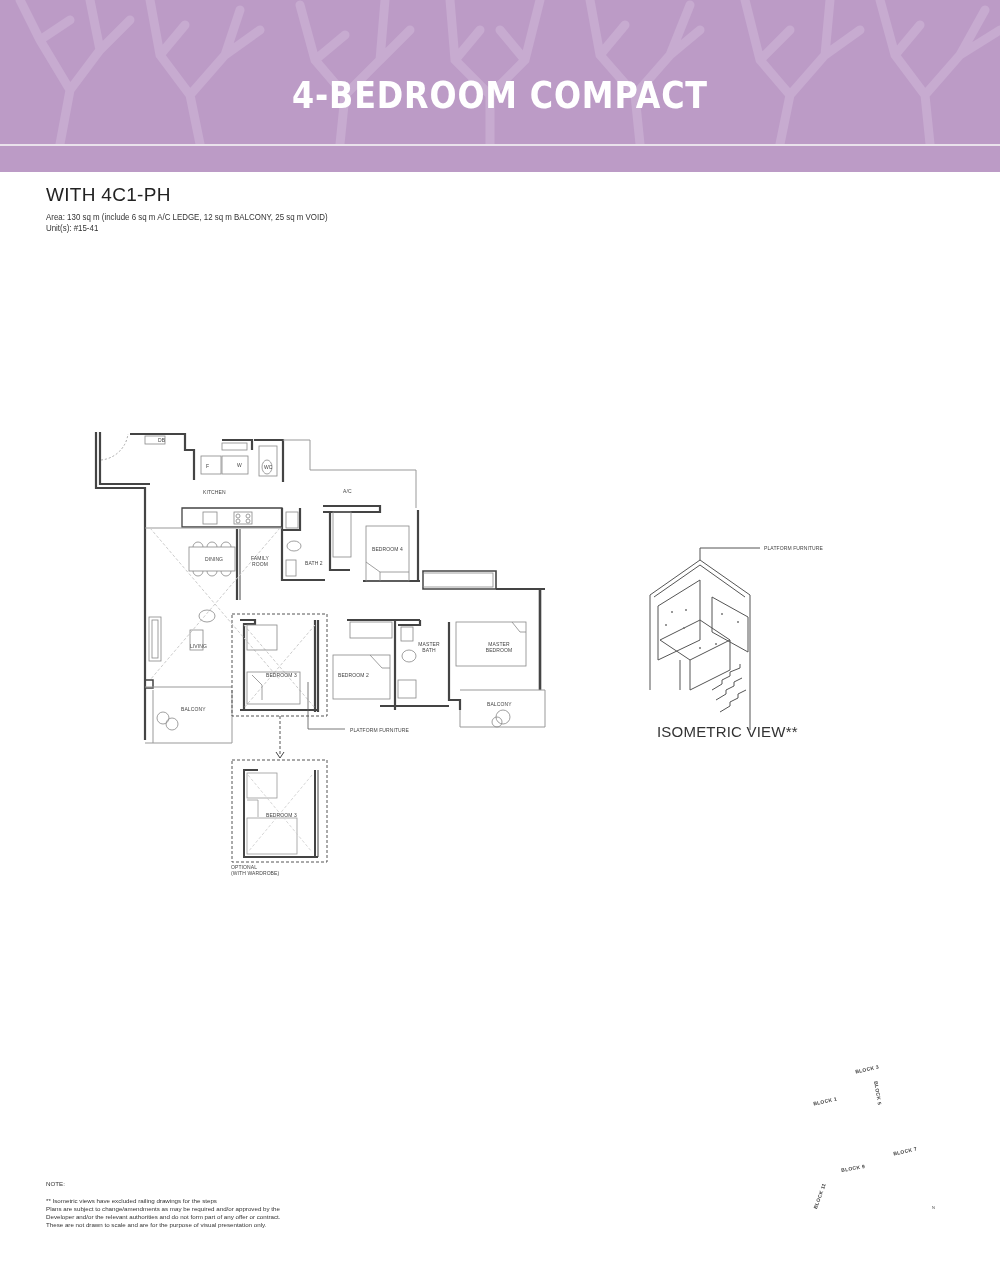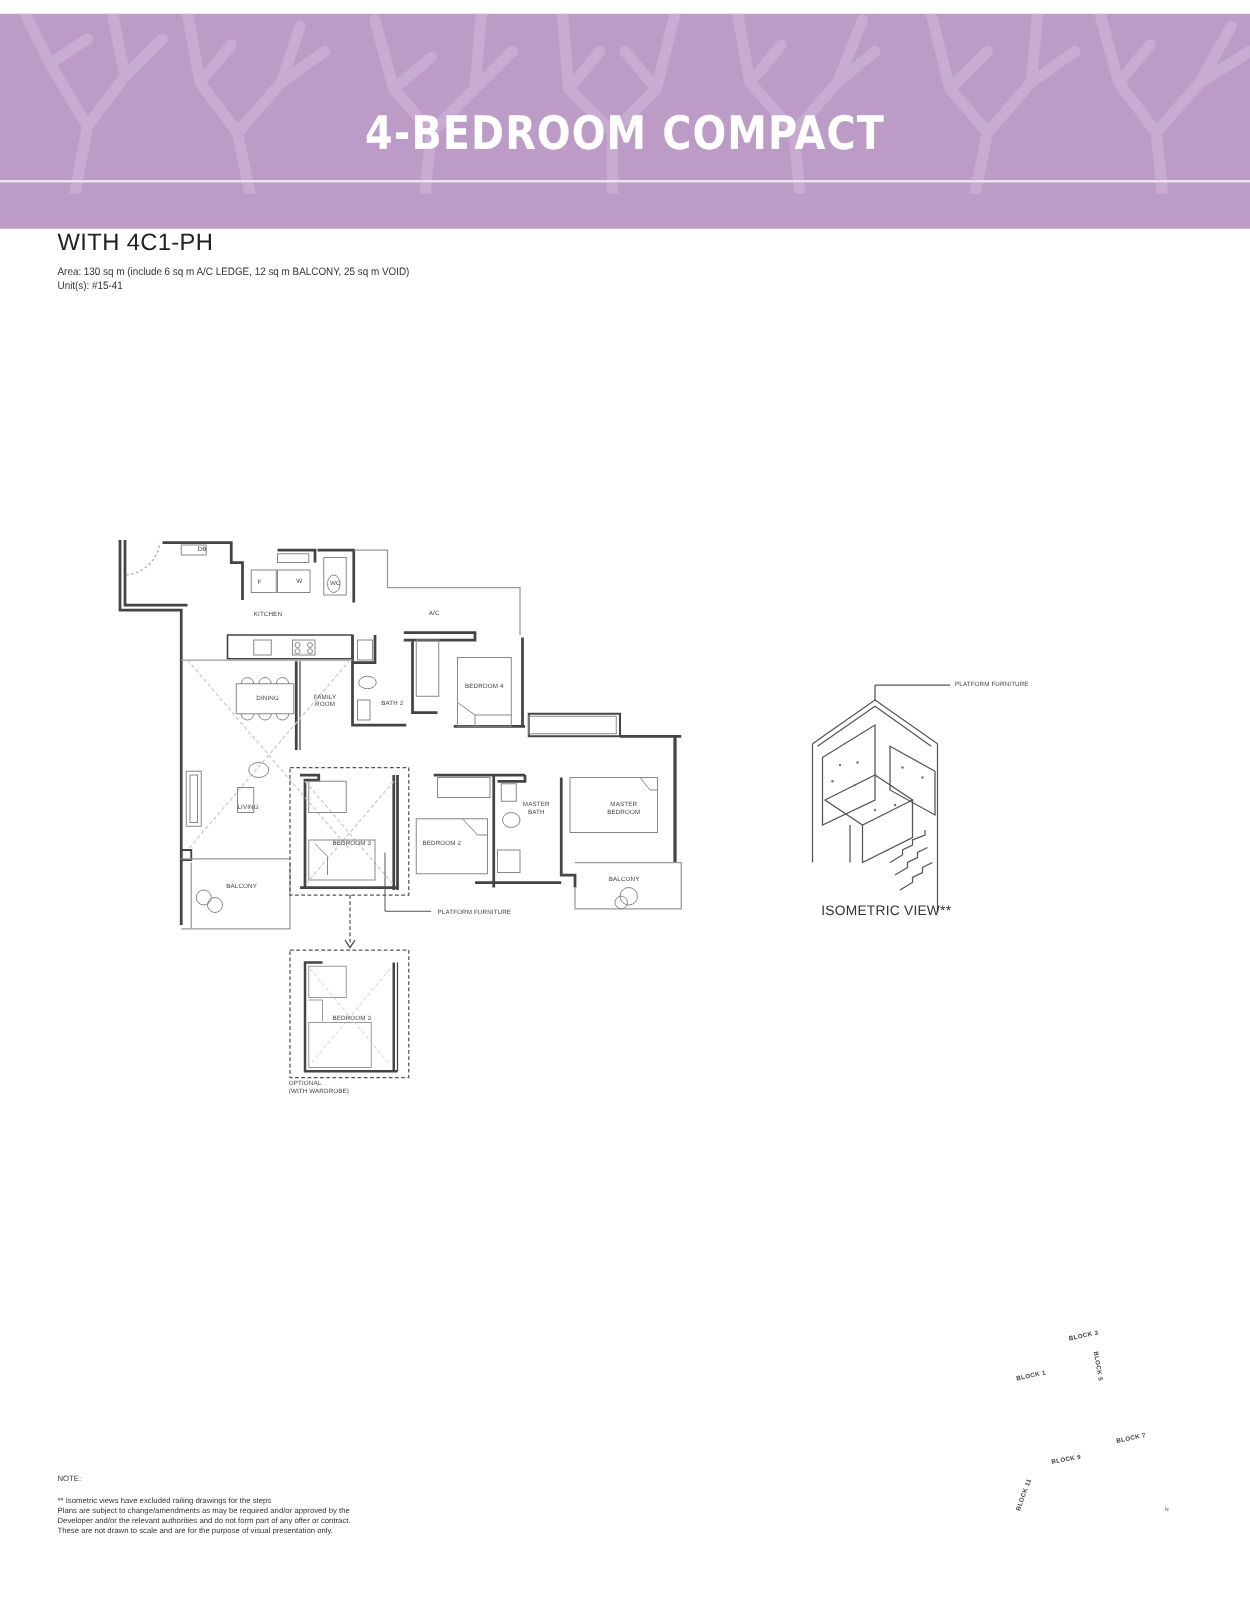--- a/index.html
+++ b/index.html
@@ -1,21 +1,21 @@
 <!DOCTYPE html>
 <html><head>
 <meta charset="utf-8">
 <style>
   * { margin: 0; padding: 0; box-sizing: border-box; }
   html, body { width: 1000px; height: 1285px; background: #ffffff; overflow: hidden; }
   body { position: relative; font-family: "Liberation Sans", sans-serif; color: #222; }
 
   .header {
     position: absolute; left: 0; top: 0; width: 1000px; height: 172px;
-    background: #bc9bc6; overflow: hidden; margin-top: 11px;
+    background: #bc9bc6; overflow: hidden;
   }
   .header svg { position: absolute; left: 0; top: 0; }
   .header-title {
     position: absolute; left: 0; top: 74px; width: 1000px; text-align: center;
     font-family: "DejaVu Sans", sans-serif; font-weight: bold; font-size: 37px;
     color: #ffffff; letter-spacing: 1px; transform: scaleX(0.86);
   }
   .header-rule { position: absolute; left: 0; top: 144px; width: 1000px; height: 2px; background: #eae2ec; }
 
   .type-title {
@@ -29,21 +29,21 @@
 
   .plan { position: absolute; left: 0; top: 0; }
   .lbl {
     position: absolute; font-size: 5px; color: #444; text-transform: uppercase;
     white-space: nowrap; letter-spacing: 0.1px; line-height: 6px; text-align: center;
     font-family: "Liberation Sans", sans-serif;
   }
   .lbl-left { text-align: left; }
 
   .iso-caption {
-    position: absolute; left: 657px; top: 723px; font-size: 11px; color: #333; letter-spacing: 0.2px;
+    position: absolute; left: 657px; top: 723px; font-size: 15px; color: #333; letter-spacing: 0.2px;
   }
 
   .note-block { position: absolute; left: 46px; top: 1180px; font-size: 6.2px; color: #333; line-height: 8px; }
   .note-title { margin-bottom: 9px; }
   .note-line { white-space: nowrap; }
 
   .block-lbl {
     position: absolute; font-size: 5px; font-weight: bold; color: #444; white-space: nowrap;
     letter-spacing: 0.3px;
   }

